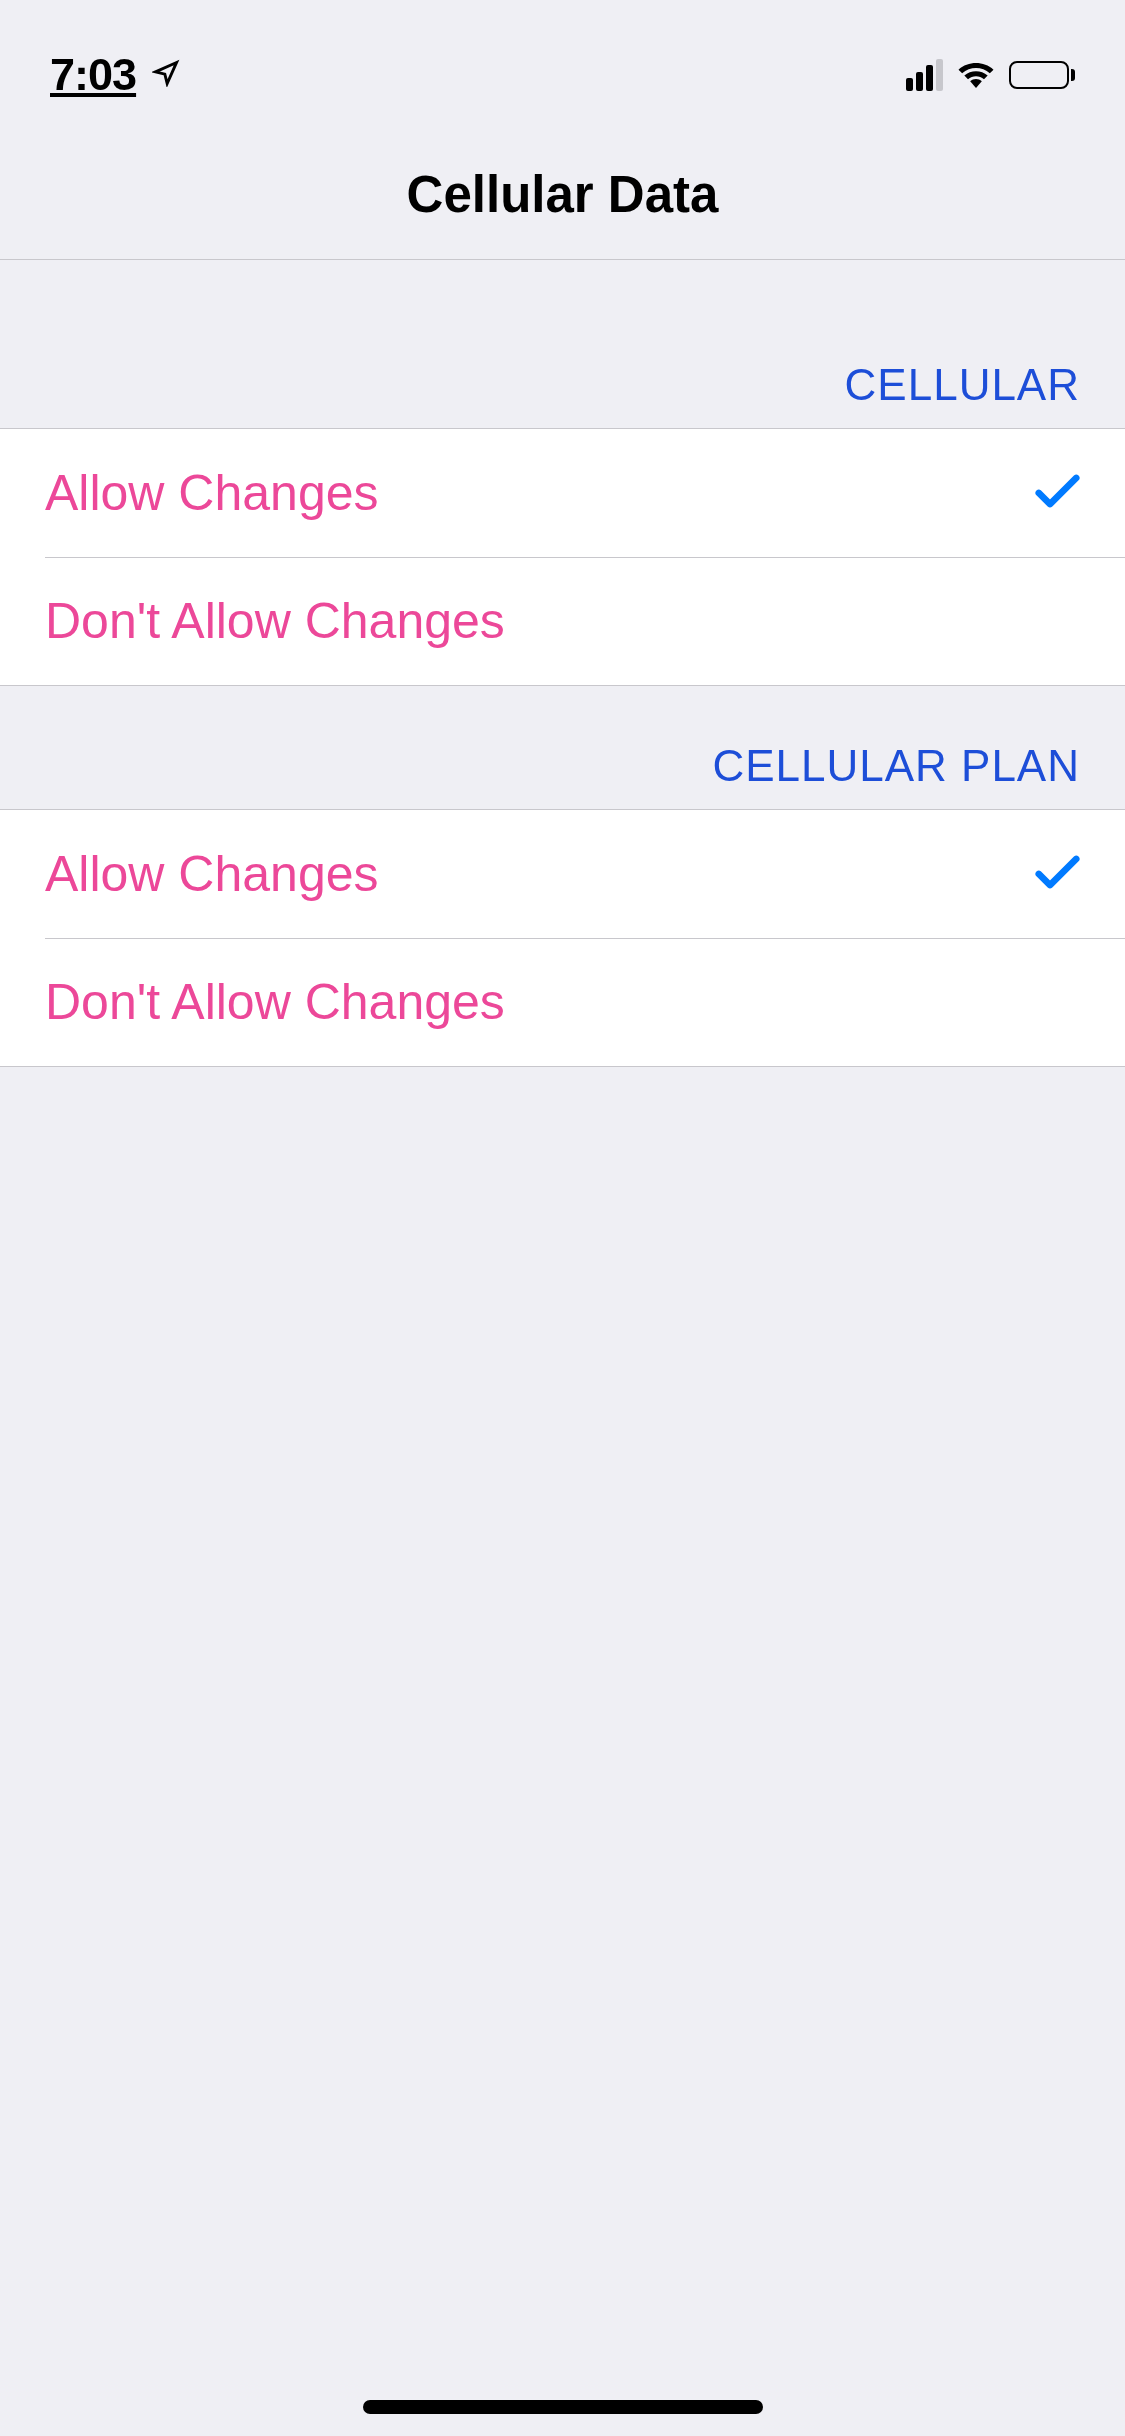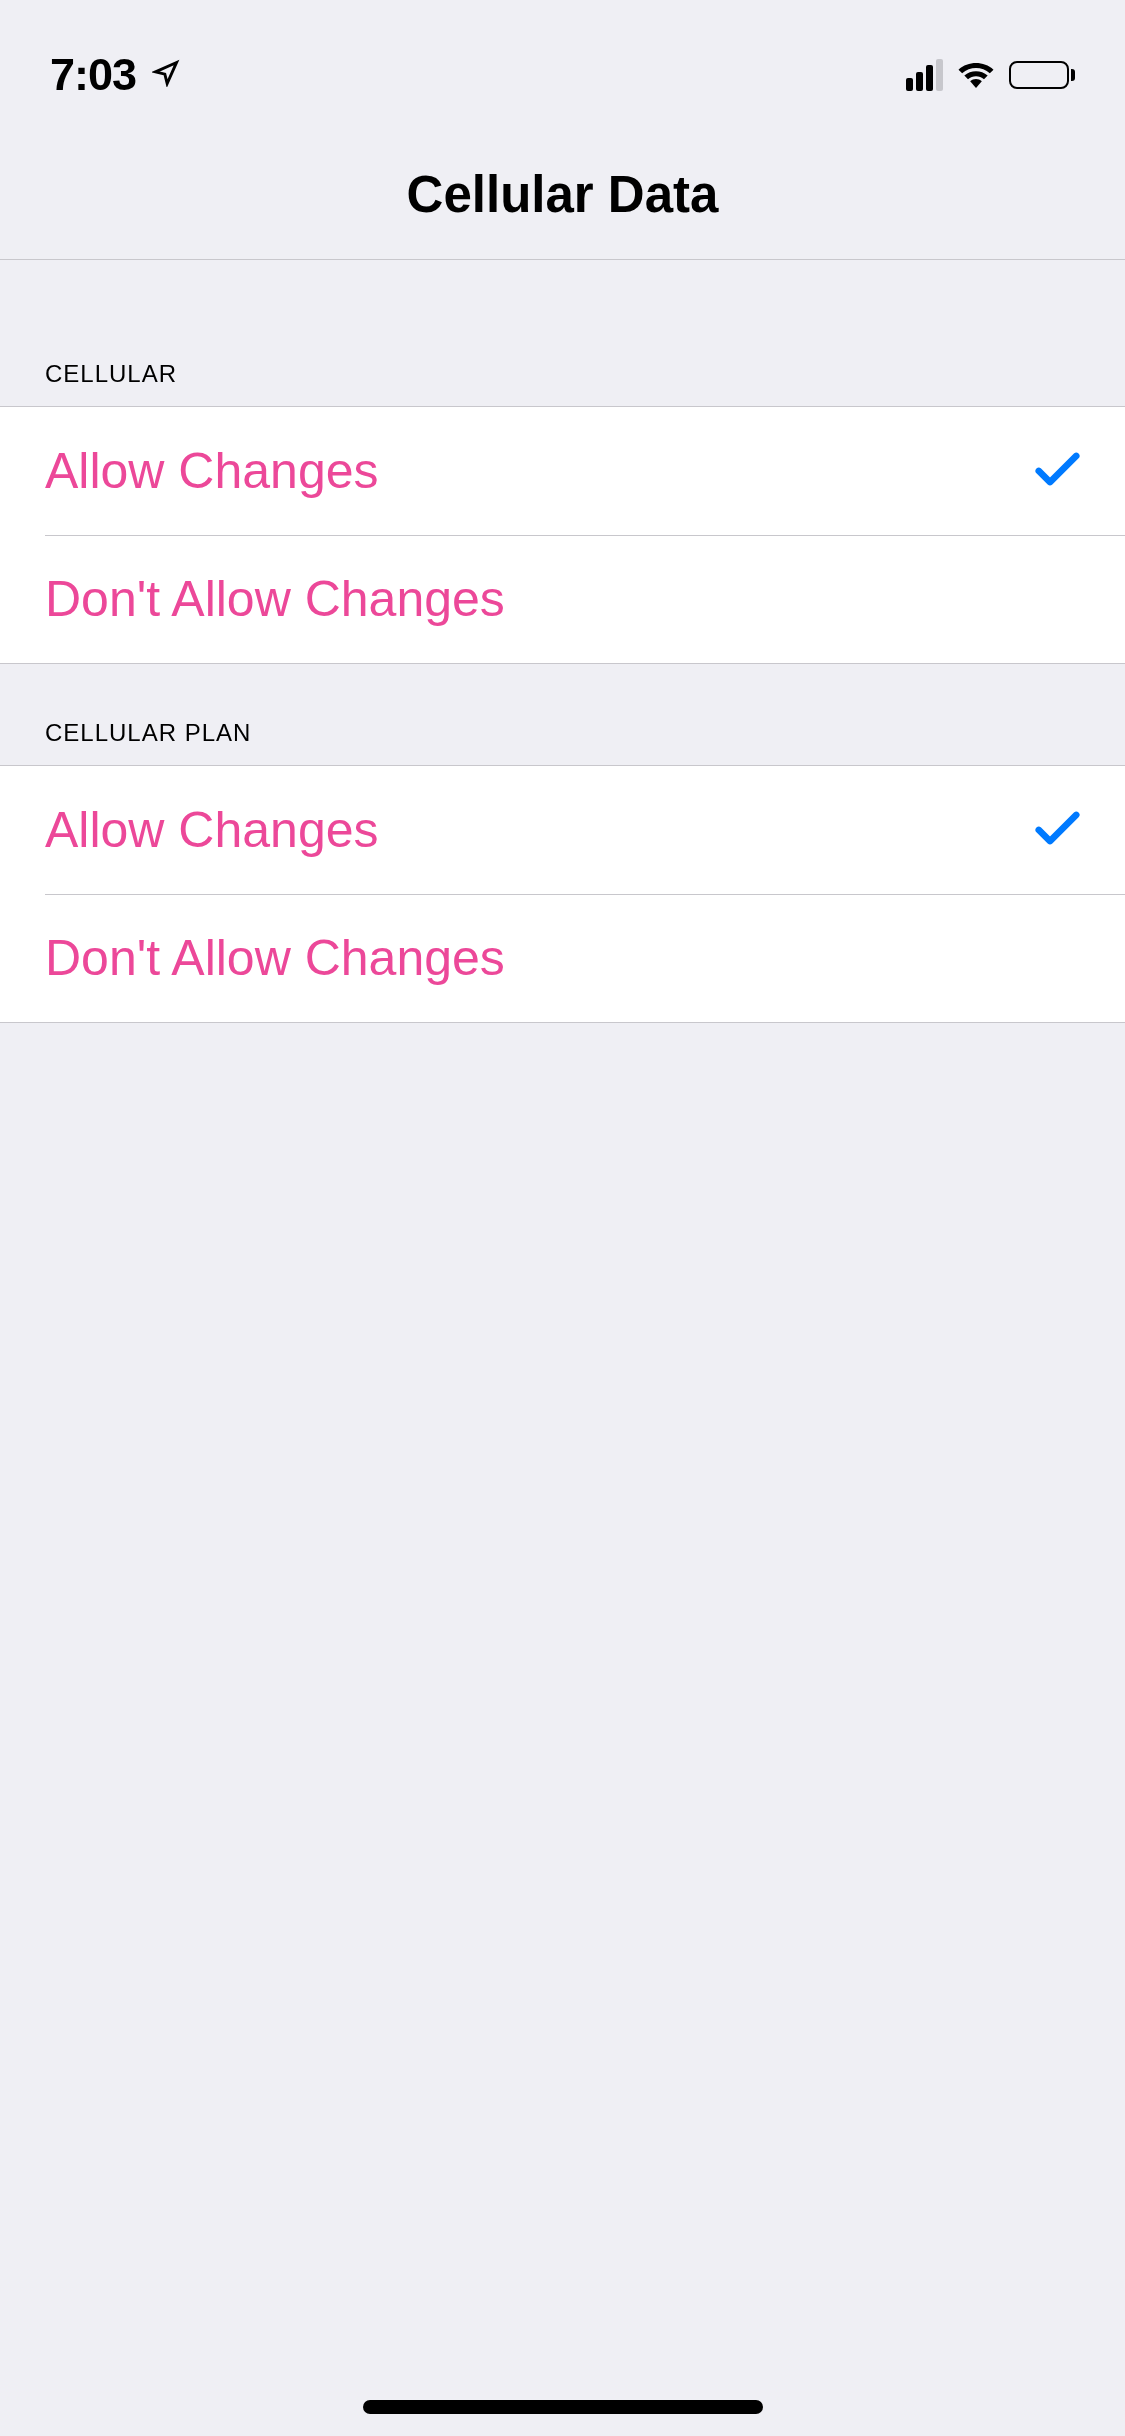--- a/index.html
+++ b/index.html
@@ -21,20 +21,21 @@
       display: flex;
       align-items: center;
       justify-content: space-between;
       padding: 0 50px;
       padding-top: 20px;
     }
     .status-left {
       display: flex;
       align-items: center;
       gap: 16px;
+      text-decoration: underline;
     }
     .status-time {
       font-size: 45px;
       font-weight: 600;
       color: #000;
       letter-spacing: -1px;
     }
     .location-icon {
       width: 28px;
       height: 28px;
@@ -110,23 +111,24 @@
     .nav-title {
       position: absolute;
       left: 50%;
       transform: translateX(-50%);
       font-size: 51px;
       font-weight: 600;
       color: #000;
     }
     .section-header {
       padding: 55px 45px 18px 45px;
-      font-size: 24px;
-      color: #000000;
+      font-size: 44px;
+      color: #1d4ed8;
       letter-spacing: 1px;
+      text-align: right;
     }
     .list {
       background: #fff;
       border-top: 1px solid #c8c7cc;
       border-bottom: 1px solid #c8c7cc;
     }
     .list-row {
       display: flex;
       align-items: center;
       justify-content: space-between;

